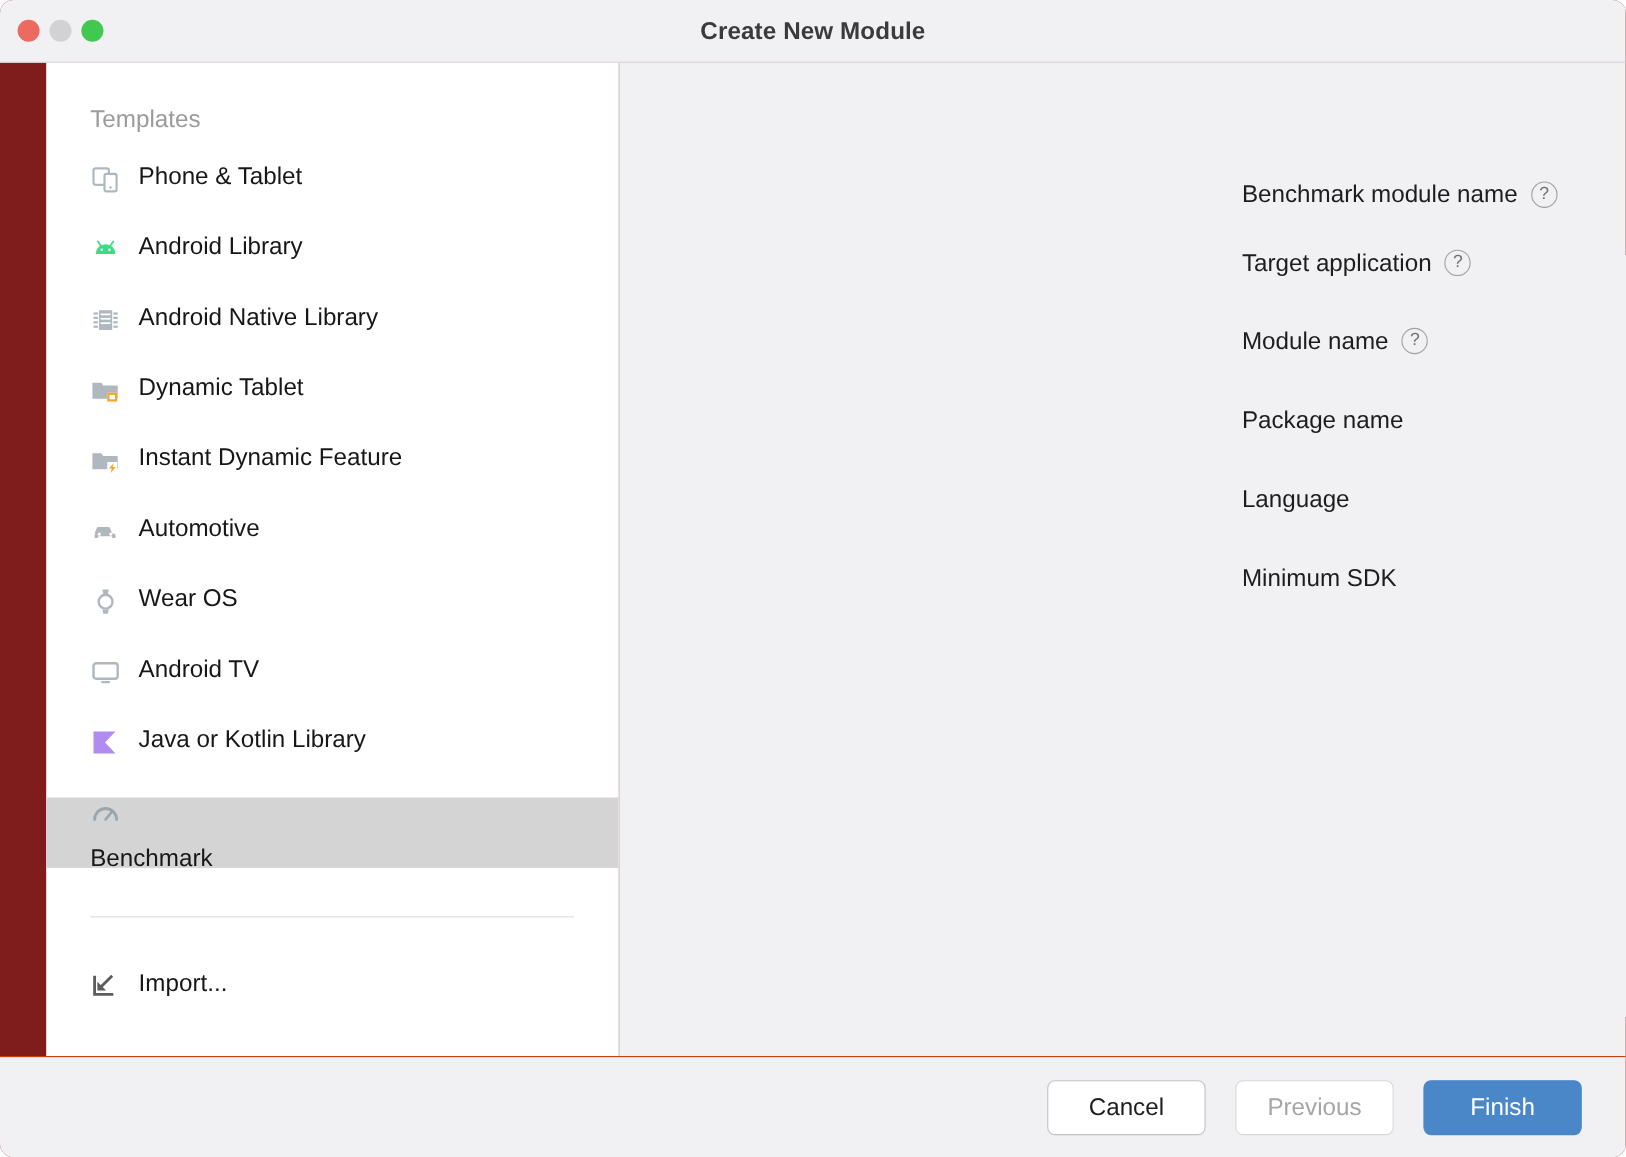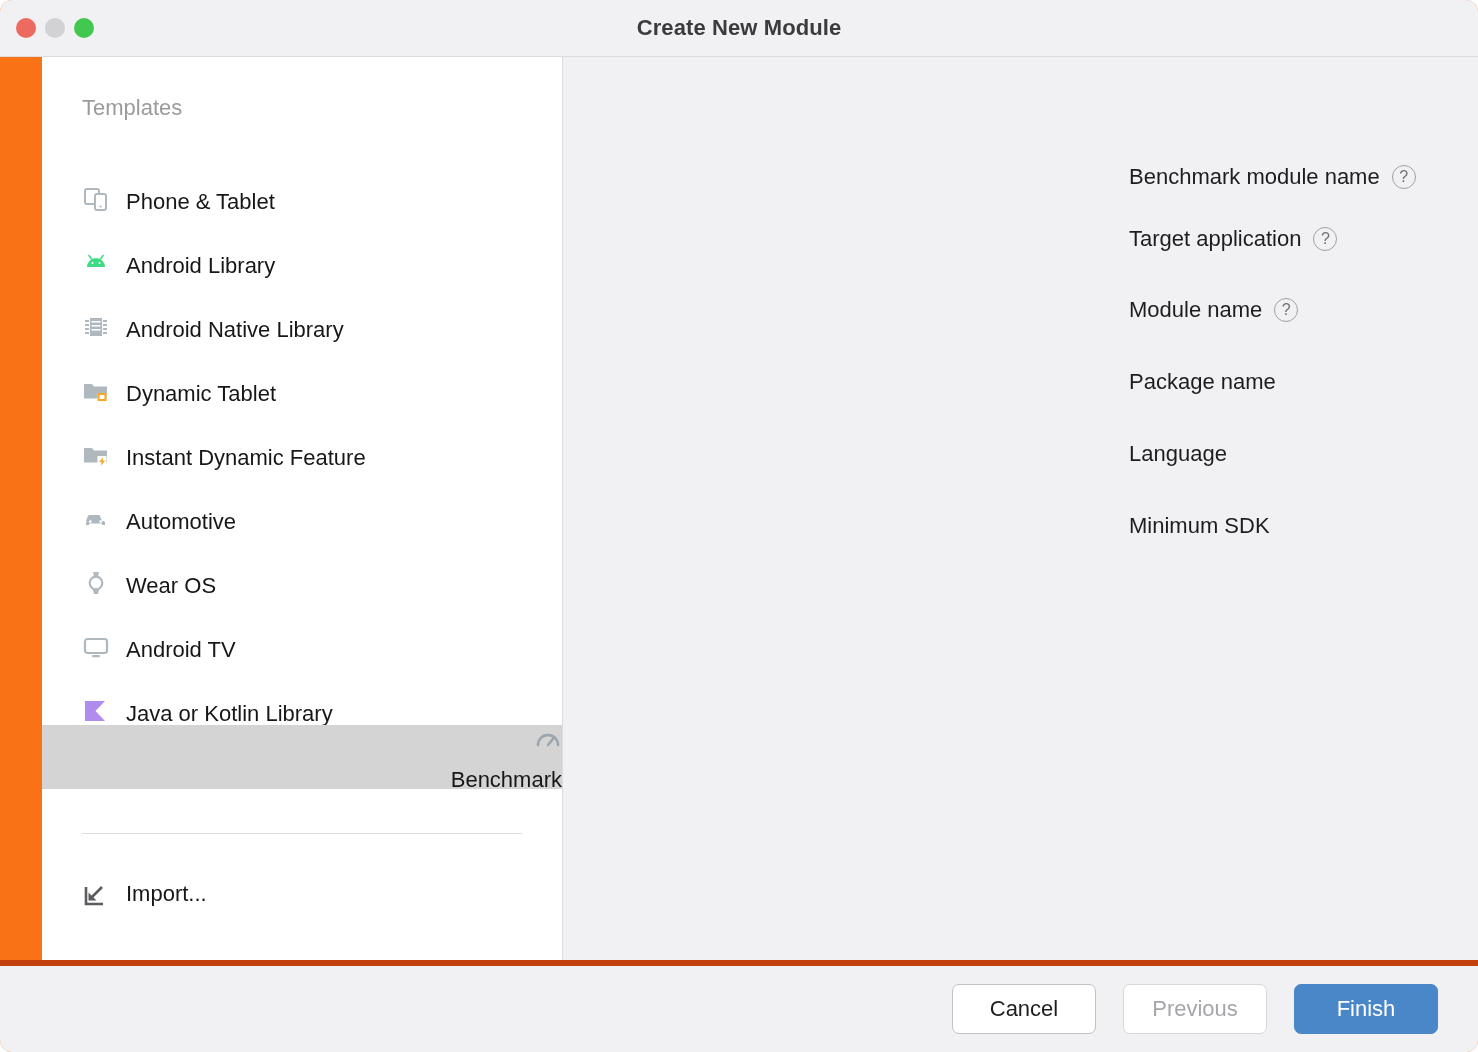--- a/index.html
+++ b/index.html
@@ -9,21 +9,21 @@
   body {
     width: 1478px; height: 1052px;
     font-family: "Liberation Sans", sans-serif;
     -webkit-font-smoothing: antialiased;
     overflow: hidden;
   }
 
   .dialog {
     position: relative;
     width: 1478px; height: 1052px;
-    background: #f97316;
+    background: #7f1d1d;
     display: flex;
     flex-direction: column;
     border-radius: 12px;
     overflow: hidden;
     box-sizing: border-box;
   }
 
   
   .titlebar {
     position: relative;
@@ -78,21 +78,21 @@
     line-height: 1;
   }
   .template-list {
     margin-top: 30px;
     display: flex;
     flex-direction: column;
   }
   .template-item {
     height: 64px;
     display: flex;
-    align-items: flex-end;
+    align-items: flex-start;
     padding-left: 40px;
     box-sizing: border-box;
     gap: 16px;
   }
   .template-item.selected { background: #d4d4d4; flex-direction: column; }
   .template-label {
     font-size: 22px;
     color: #17171a;
     line-height: 1;
   }
@@ -206,21 +206,21 @@
     box-shadow: 0 0 0 3px #a8cdf0;
     border-radius: 6px;
   }
   .folder-badge-icon { flex: 0 0 28px; width: 28px; height: 28px; margin-right: 10px; }
 
   
   .bottom-bar {
     flex: 0 0 92px;
     height: 92px;
     background: #f1f0f3;
-    border-top: 6px solid #c2410c;
+    border-top: 1px solid #c2410c;
     display: flex;
     align-items: center;
     justify-content: flex-end;
     padding-right: 40px;
     gap: 27px;
     box-sizing: border-box;
   }
   .btn {
     height: 50px;
     min-width: 144px;

